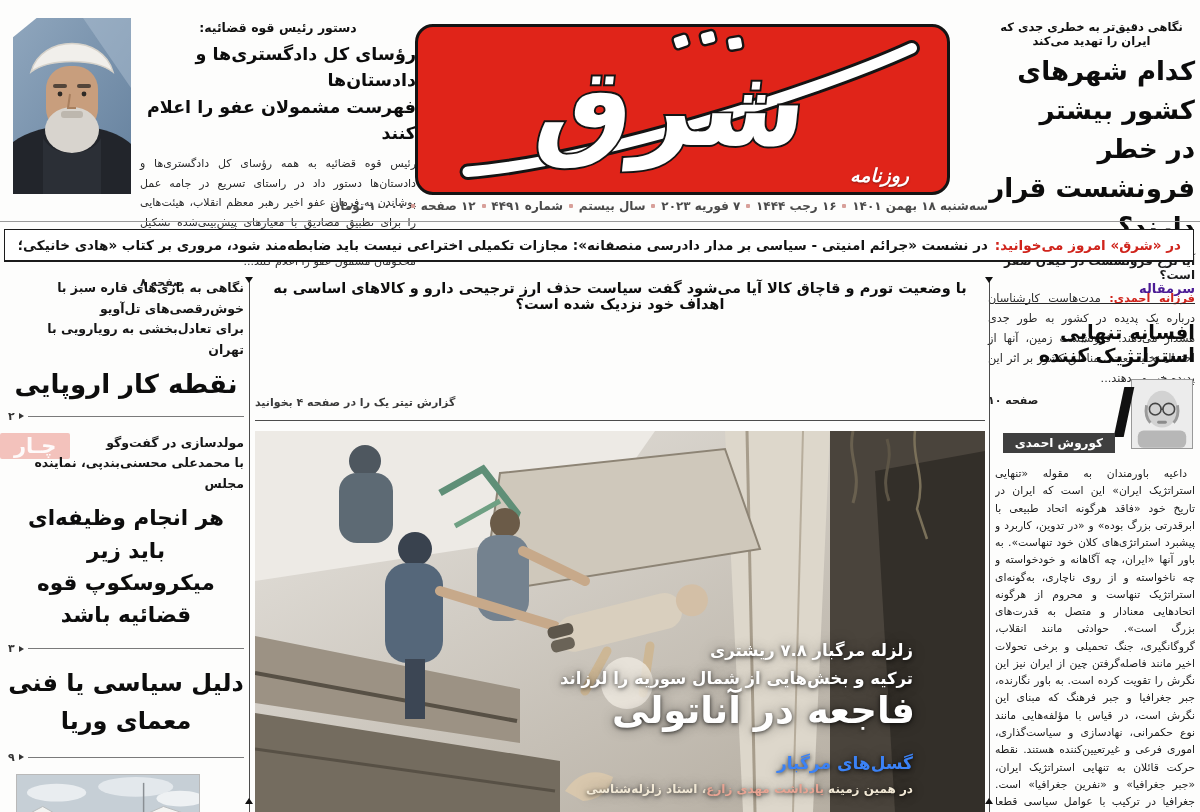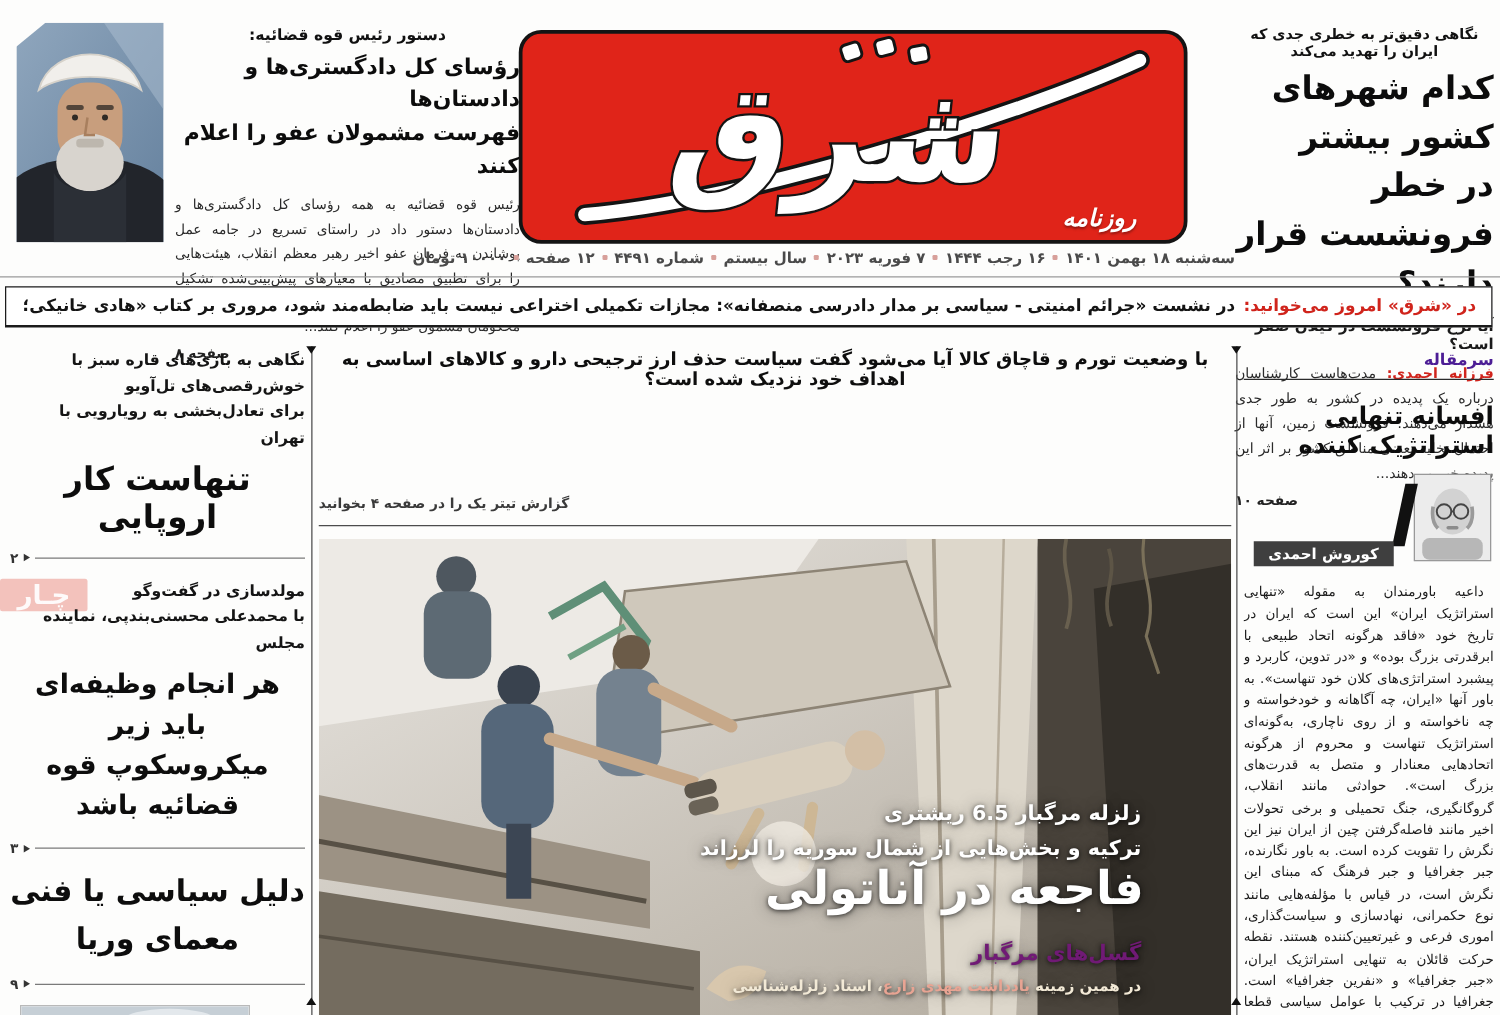--- a/index.html
+++ b/index.html
@@ -90,21 +90,21 @@
   .center-rule { left:255px; top:420px; width:730px; height:1px; background:#4c4c4c; }
 
   
   .rubble { left:255px; top:431px; width:730px; height:381px; overflow:hidden; }
   .rubble > svg { position:absolute; inset:0; width:100%; height:100%; }
   .ov { position:absolute; text-align:right; color:#fff;
     text-shadow:0 1px 4px rgba(0,0,0,.75), 0 0 14px rgba(0,0,0,.4); }
   .ov-kicker { right:72px; top:206px; font-size:16.5px; font-weight:bold;
     line-height:1.7; white-space:pre-line; }
   .ov-headline { right:70px; top:258px; font-size:37px; font-weight:bold; letter-spacing:-.5px; }
-  .ov-subhead { right:72px; top:322px; font-size:17px; font-weight:bold; color:#701a75; }
+  .ov-subhead { right:72px; top:322px; font-size:17px; font-weight:bold; color:#3b82f6; }
   .ov-note { right:72px; top:351px; font-size:12px; font-weight:bold; color:#f2e9d6; }
   .ov-note .hl { color:#e8a493; }
 
   
   .editorial { left:995px; top:281px; width:200px; text-align:right; }
   .ed-section { color:#4c1d95; font-size:13px; font-weight:bold; letter-spacing:5px; }
   .ed-rule { height:1px; background:#2a2a2a; margin-top:7px; }
   .ed-headline { font-size:19.5px; font-weight:bold; margin-top:17px; color:#0c0c0c; }
   .ed-author-row { position:relative; height:76px; margin-top:12px; }
   .ed-photo { position:absolute; right:2px; top:0; width:62px; height:70px;
@@ -201,21 +201,21 @@
     <span class="txt">در نشست «جرائم امنیتی - سیاسی بر مدار دادرسی منصفانه»: مجازات تکمیلی اختراعی نیست باید ضابطه‌مند شود، مروری بر کتاب «هادی خانیکی؛ چریک گفت‌وگو»</span>
   </div>
 
   <div class="abs vdiv" style="left:249px; top:277px; height:535px;"></div>
   <div class="abs vdiv" style="left:989px; top:277px; height:535px;"></div>
 
   <div class="abs left-col">
     <div>
       <div class="lc-kicker">نگاهی به بازی‌های قاره سبز با خوش‌رقصی‌های تل‌آویو
 برای تعادل‌بخشی به رویارویی با تهران</div>
-      <div class="lc-headline">تنهاست کار اروپایی</div>
+      <div class="lc-headline">نقطه کار اروپایی</div>
     </div>
     <div class="lc-div">
       <span class="num">۲</span>
       <span class="tri"></span>
       <span class="line"></span>
     </div>
 
     <div class="item2">
       <div class="watermark">چـار</div>
       <div class="lc-kicker">مولدسازی در گفت‌وگو
@@ -313,21 +313,21 @@
         <rect x="300" y="172" width="128" height="36" rx="17" fill="#d9cfbe"></rect>
         <rect x="292" y="178" width="26" height="12" rx="5" fill="#5d564b"></rect>
         <rect x="292" y="192" width="24" height="12" rx="5" fill="#6a6357"></rect>
         <circle cx="440" cy="186" r="16" fill="#d3bfa6"></circle>
       </g>
       <path d="M352,220 L330,260" stroke="#cdb795" stroke-width="9" stroke-linecap="round"></path>
       <path d="M395,215 L388,262" stroke="#cdb795" stroke-width="9" stroke-linecap="round"></path>
       <circle cx="372" cy="252" r="26" fill="#efeae1" opacity=".8"></circle>
       <path d="M310,360 q20,-28 48,-14 q-6,22 -30,24 Z" fill="#d8c7ad"></path>
     </svg>
-    <div class="ov ov-kicker">زلزله مرگبار 6.5 ریشتری
+    <div class="ov ov-kicker">زلزله مرگبار ۷.۸ ریشتری
 ترکیه و بخش‌هایی از شمال سوریه را لرزاند</div>
     <div class="ov ov-headline">فاجعه در آناتولی</div>
     <div class="ov ov-subhead">گسل‌های مرگبار</div>
     <div class="ov ov-note"><span>در همین زمینه </span><span class="hl">یادداشت مهدی زارع</span><span>، استاد زلزله‌شناسی</span></div>
   </div>
 
   <div class="abs editorial">
     <div class="ed-section">سرمقاله</div>
     <div class="ed-rule"></div>
     <div class="ed-headline">افسانه تنهایی استراتژیک کننده</div>

